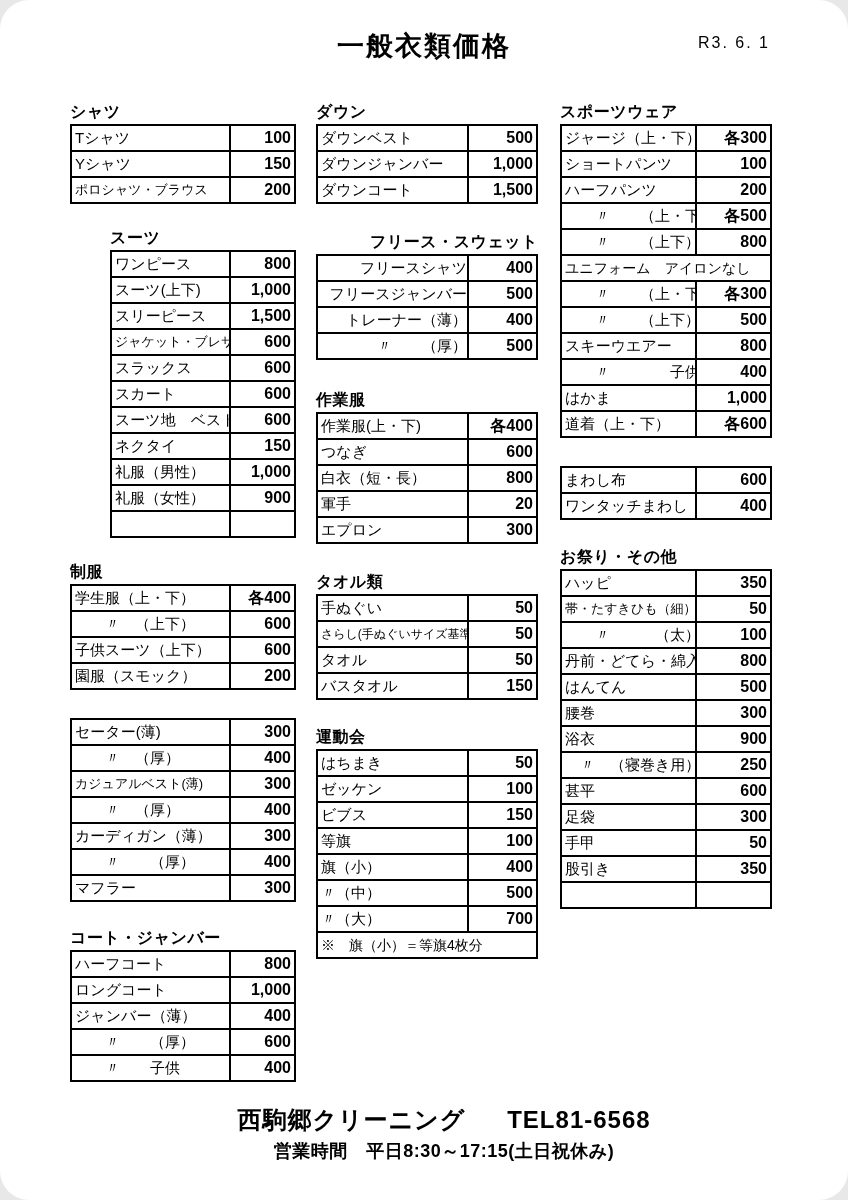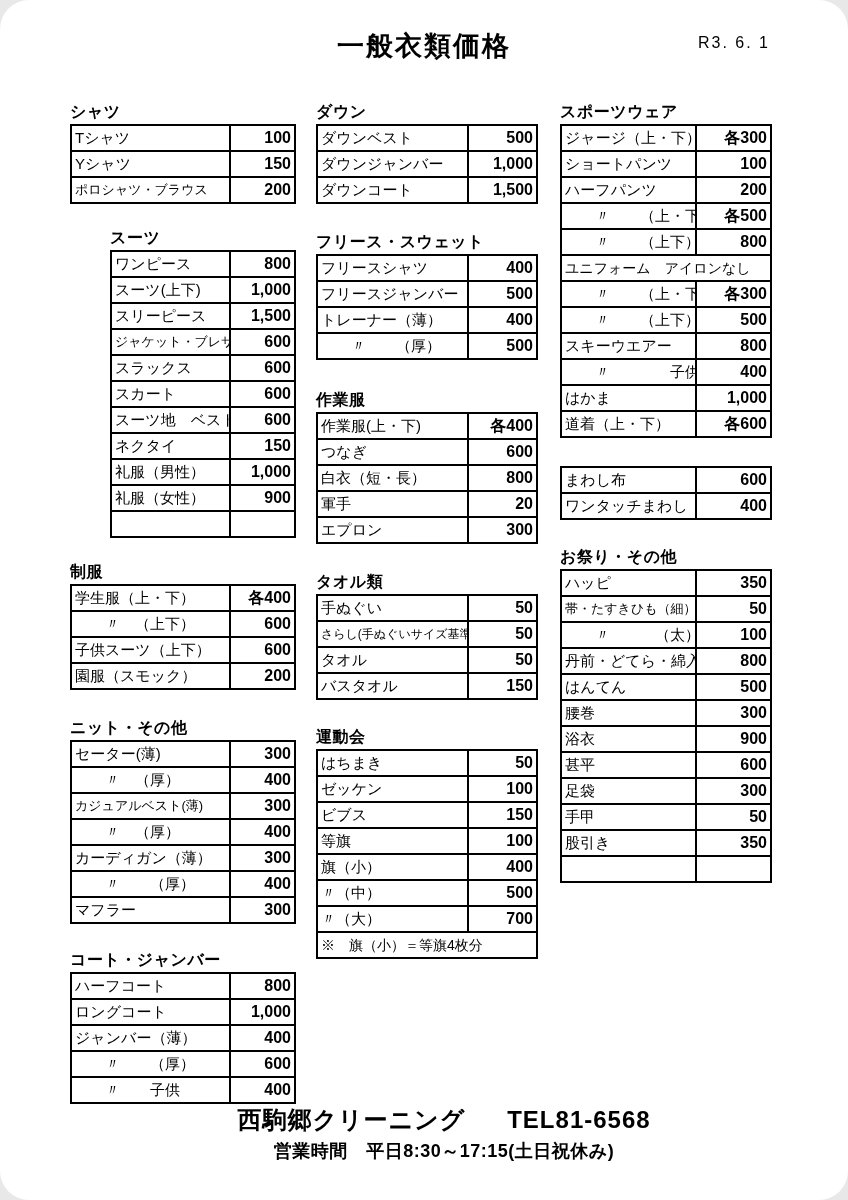--- a/index.html
+++ b/index.html
@@ -46,21 +46,21 @@
     padding-right:3px;font-weight:bold;font-size:16px;
   }
   #col1 .pprice{width:60px;}
   #col2 .pprice{width:64px;}
   #col3 .pprice{width:70px;}
   
   [data-sec="suits"]{margin-top:12px;padding-left:40px;}
   [data-sec="seifuku"]{margin-top:24px;}
   [data-sec="knit"]{margin-top:28px;}
   [data-sec="coat"]{margin-top:26px;}
-  [data-sec="fleece"]{margin-top:28px;}
+  [data-sec="fleece"]{margin-top:28px;text-align:right;}
   [data-sec="work"]{margin-top:30px;}
   [data-sec="towel"]{margin-top:28px;}
   [data-sec="sportsday"]{margin-top:27px;}
   [data-sec="mawashi"]{margin-top:28px;}
   [data-sec="festival"]{margin-top:27px;}
   .footer{
     position:absolute;top:1104px;left:0;width:100%;
     text-align:center;padding-left:40px;box-sizing:border-box;
   }
   .footer-line1{font-size:24px;font-weight:900;letter-spacing:1px;}
@@ -156,21 +156,20 @@
             <span class="plabel">子供スーツ（上下）</span>
             <span class="pprice">600</span>
           </div>
           <div class="prow">
             <span class="plabel">園服（スモック）</span>
             <span class="pprice">200</span>
           </div>
         </div>
       </div>
       <div class="section" data-sec="knit">
-        <div class="sec-header">ニット・その他</div>
         <div class="ptable">
           <div class="prow">
             <span class="plabel">セーター(薄)</span>
             <span class="pprice">300</span>
           </div>
           <div class="prow">
             <span class="plabel">　　〃　（厚）</span>
             <span class="pprice">400</span>
           </div>
           <div class="prow">
@@ -431,20 +430,24 @@
             <span class="plabel">はんてん</span>
             <span class="pprice">500</span>
           </div>
           <div class="prow">
             <span class="plabel">腰巻</span>
             <span class="pprice">300</span>
           </div>
           <div class="prow">
             <span class="plabel">浴衣</span>
             <span class="pprice">900</span>
+          </div>
+          <div class="prow">
+            <span class="plabel">　〃　（寝巻き用）</span>
+            <span class="pprice">250</span>
           </div>
           <div class="prow">
             <span class="plabel">甚平</span>
             <span class="pprice">600</span>
           </div>
           <div class="prow">
             <span class="plabel">足袋</span>
             <span class="pprice">300</span>
           </div>
           <div class="prow">

